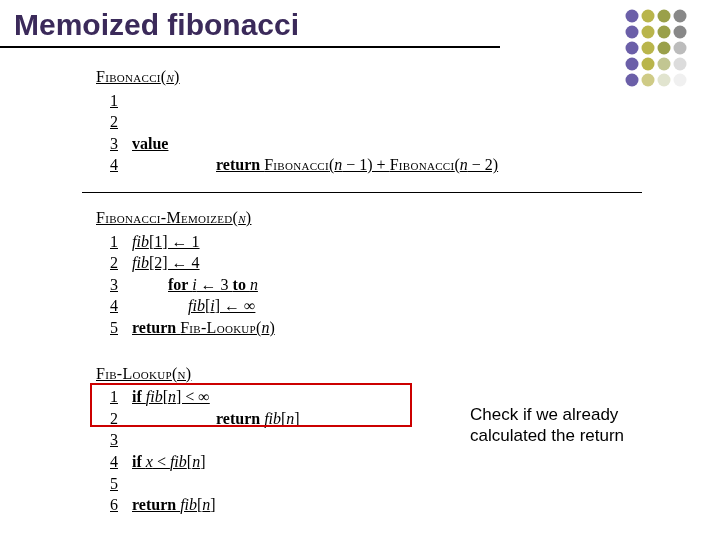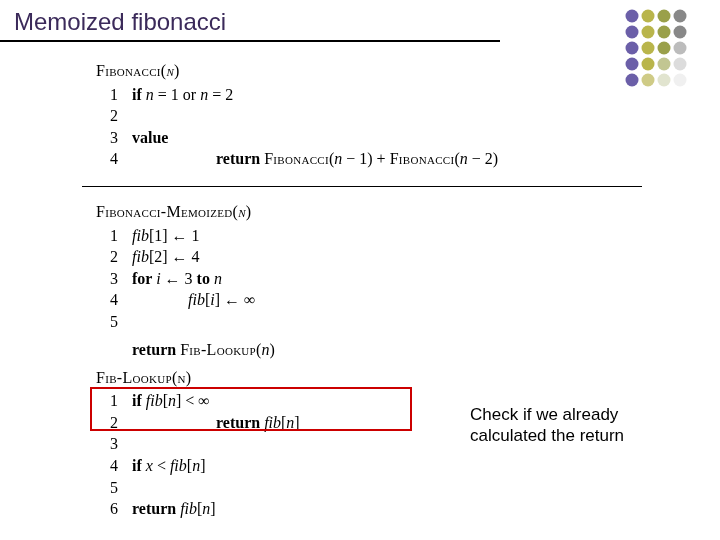--- a/index.html
+++ b/index.html
@@ -10,37 +10,38 @@
     font-family: Arial, Helvetica, sans-serif;
     position: relative;
     overflow: hidden;
   }
   .title-wrap {
     padding: 8px 14px 4px 14px;
     border-bottom: 2px solid #000;
     width: 500px;
   }
   .title {
-    font-size: 24px;
+    font-size: 30px;
     color: #3b2a5a;
-    font-weight: 400;
+    font-weight: 700;
   }
   .dot-logo {
     position: absolute;
     top: 6px;
     right: 18px;
   }
   .dot-logo svg { display: block; }
 
   .content {
     padding: 18px 0 0 96px;
     font-family: "Times New Roman", Times, serif;
     font-size: 16px;
     color: #000;
     line-height: 1.35;
+    text-decoration: underline;
   }
   .algo-title {
     font-variant: small-caps;
     letter-spacing: 0.3px;
   }
   .pseudo {
     margin-top: 2px;
   }
   .row { display: flex; }
   .ln {
@@ -54,21 +55,21 @@
   .sc { font-variant: small-caps; letter-spacing: 0.3px; }
   .it { font-style: italic; }
 
   .hr {
     border: none;
     border-top: 1.5px solid #000;
     margin: 16px 0 14px -14px;
     width: 560px;
   }
 
-  .lookup-block { position: relative; margin-top: 6px; }
+  .lookup-block { position: relative; margin-top: 24px; }
   .highlight-box {
     position: absolute;
     border: 2px solid #cc0000;
     left: -6px;
     top: 20px;
     width: 322px;
     height: 44px;
     pointer-events: none;
   }
   .annotation {
@@ -116,21 +117,20 @@
 
 <div class="content">
 
   <div class="algo">
     <div class="algo-title">
       <span class="sc">Fibonacci</span>(<span class="it">n</span>)
     </div>
     <div class="pseudo" id="algo1-body">
         <div class="row">
           <div class="ln">1</div>
-          <div class="code" style="padding-left: 0px;"><span class="kw">if </span><span class="it">n</span><span> = 1 or </span><span class="it">n</span><span> = 2</span></div>
         </div>
         <div class="row">
           <div class="ln">2</div>
         </div>
         <div class="row">
           <div class="ln">3</div>
           <div class="code" style="padding-left: 0px;"><span class="kw">value</span></div>
         </div>
         <div class="row">
           <div class="ln">4</div>
@@ -149,29 +149,29 @@
         <div class="row">
           <div class="ln">1</div>
           <div class="code" style="padding-left: 0px;"><span class="it">fib</span><span>[1] ← 1</span></div>
         </div>
         <div class="row">
           <div class="ln">2</div>
           <div class="code" style="padding-left: 0px;"><span class="it">fib</span><span>[2] ← 4</span></div>
         </div>
         <div class="row">
           <div class="ln">3</div>
-          <div class="code" style="padding-left: 0px;"><span class="kw">for </span><span class="it">i</span><span> ← 3 </span><span class="kw">to </span><span class="it">n</span></div>
+          <div class="code" style="padding-left: 0px; margin-left: 36px;"><span class="kw">for </span><span class="it">i</span><span> ← 3 </span><span class="kw">to </span><span class="it">n</span></div>
         </div>
         <div class="row">
           <div class="ln">4</div>
           <div class="code" style="padding-left: 56px;"><span class="it">fib</span><span>[</span><span class="it">i</span><span>] ← ∞</span></div>
         </div>
         <div class="row">
           <div class="ln">5</div>
-          <div class="code" style="padding-left: 0px; margin-top: 28px;"><span class="kw">return </span><span class="sc">Fib-Lookup</span><span>(</span><span class="it">n</span><span>)</span></div>
+          <div class="code" style="padding-left: 0px;"><span class="kw">return </span><span class="sc">Fib-Lookup</span><span>(</span><span class="it">n</span><span>)</span></div>
         </div>
       </div>
   </div>
 
   <div class="algo lookup-block">
     <div class="algo-title">
       <span class="sc">Fib-Lookup</span>(n)
     </div>
     <div class="pseudo" id="algo3-body">
         <div class="row">

